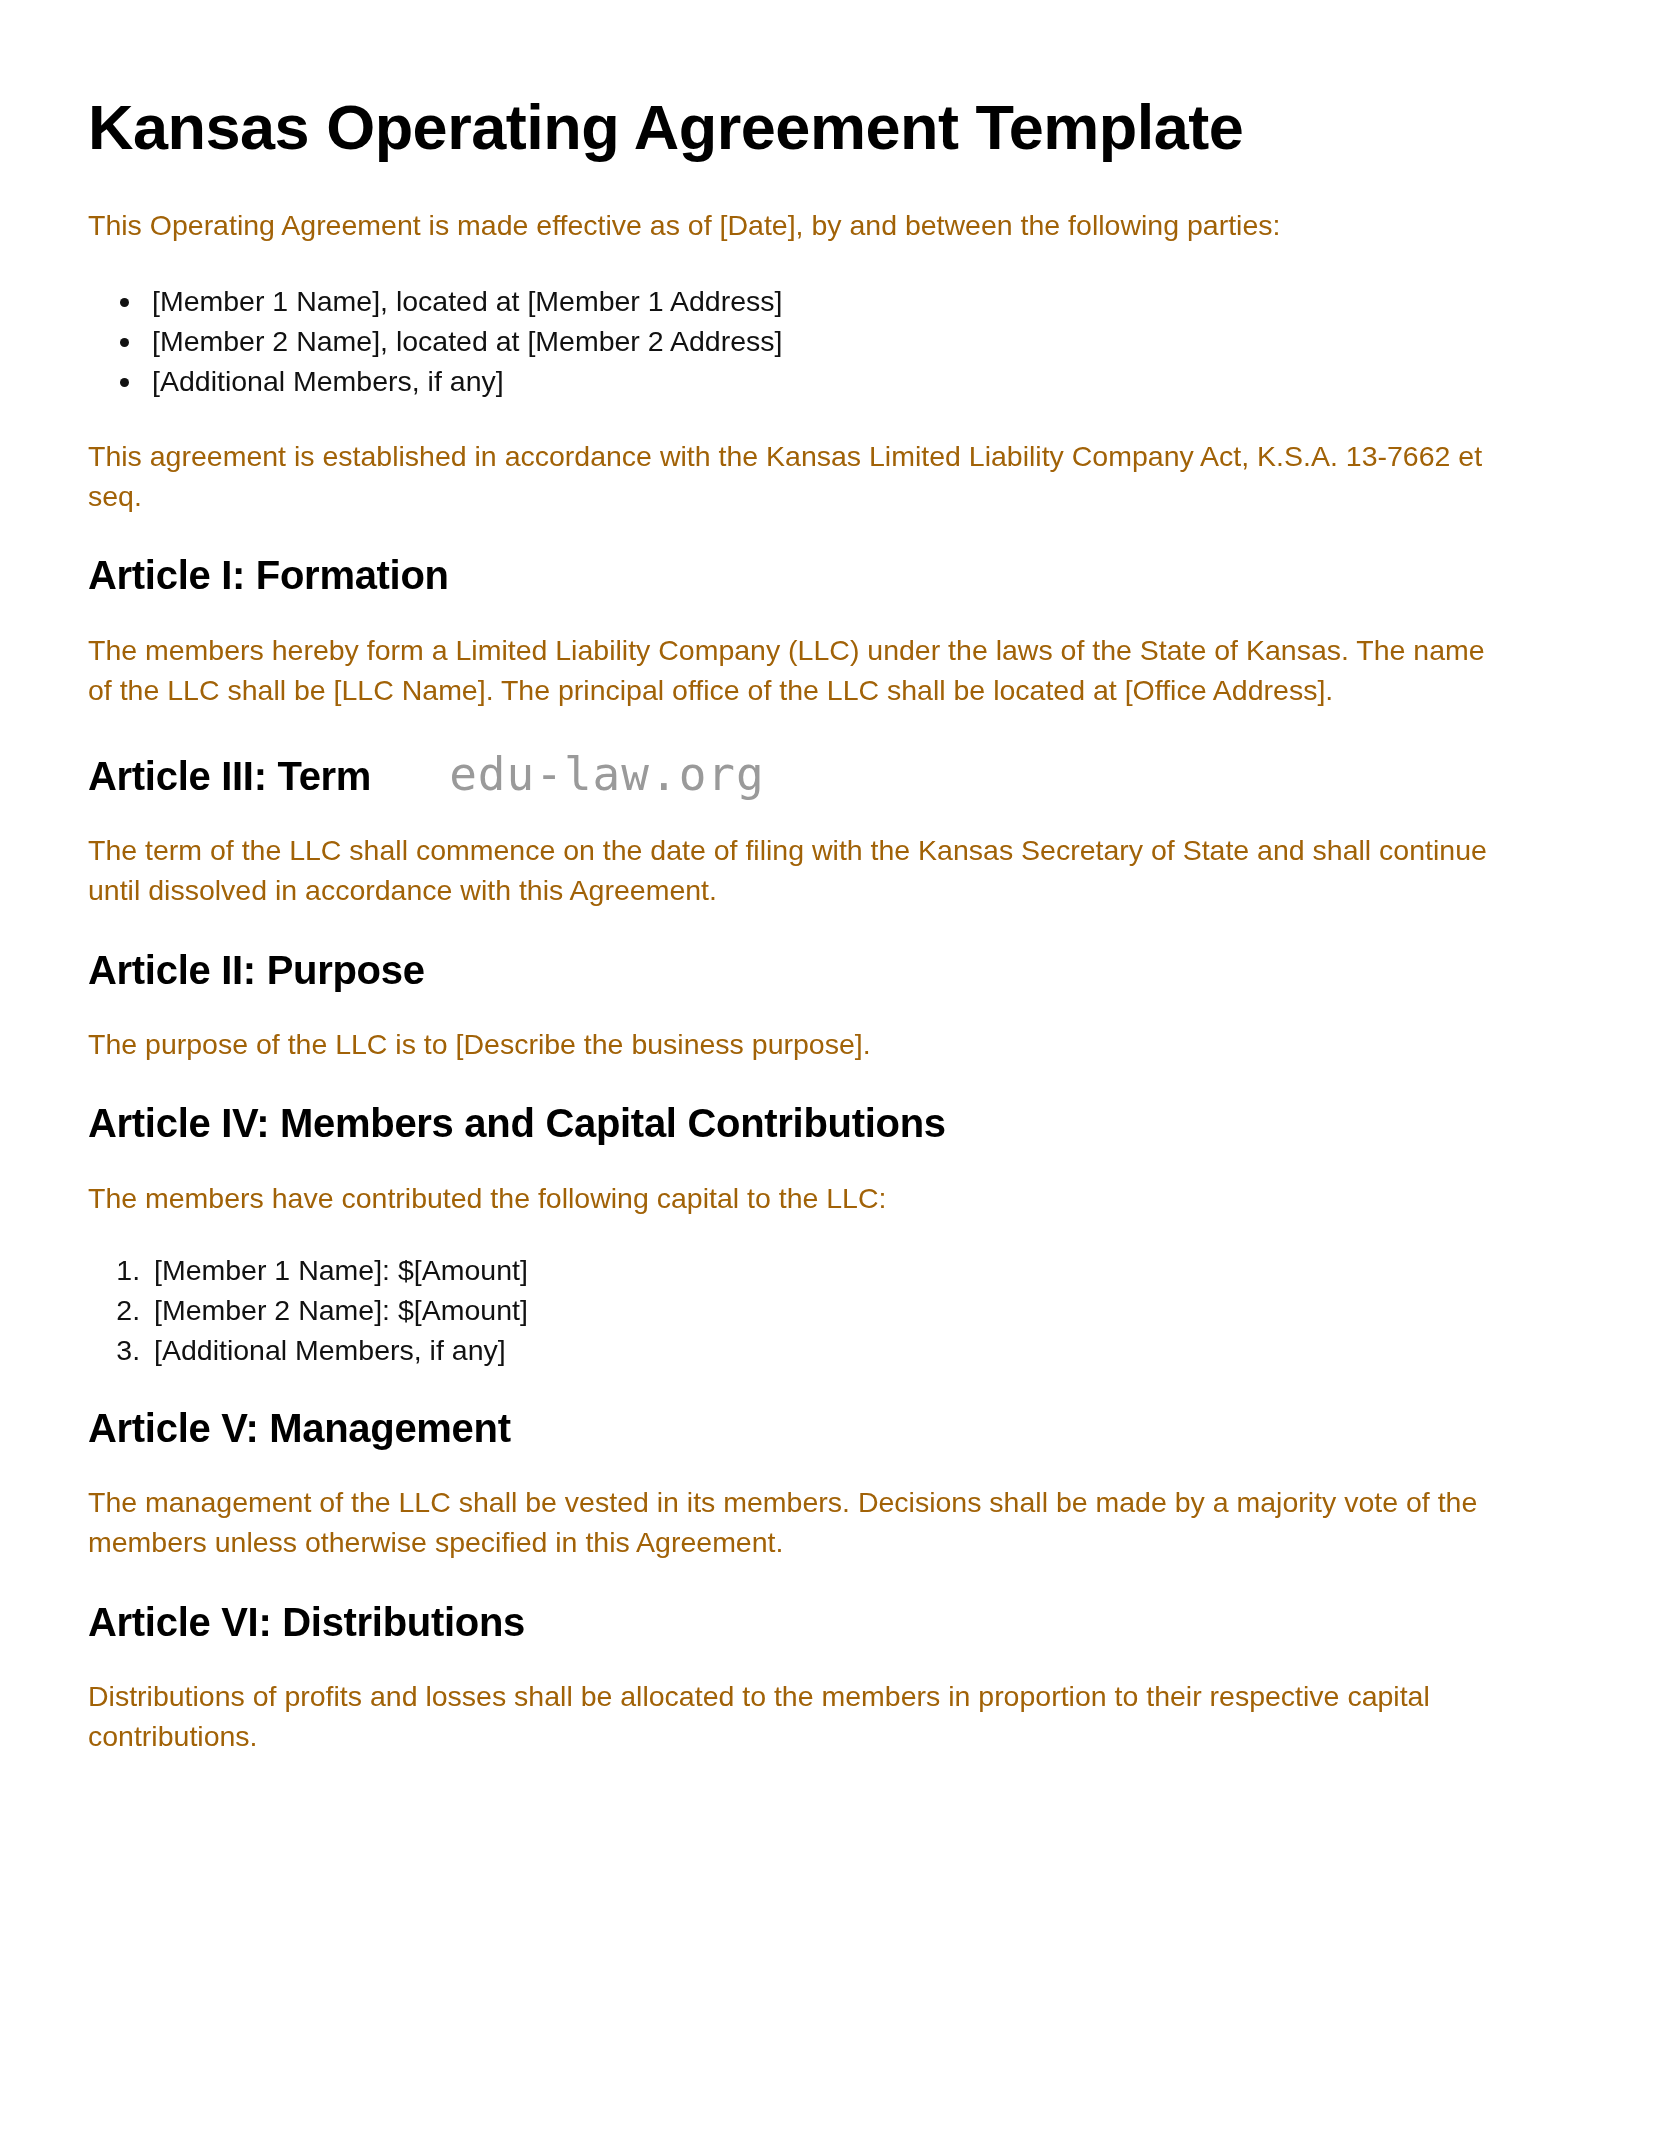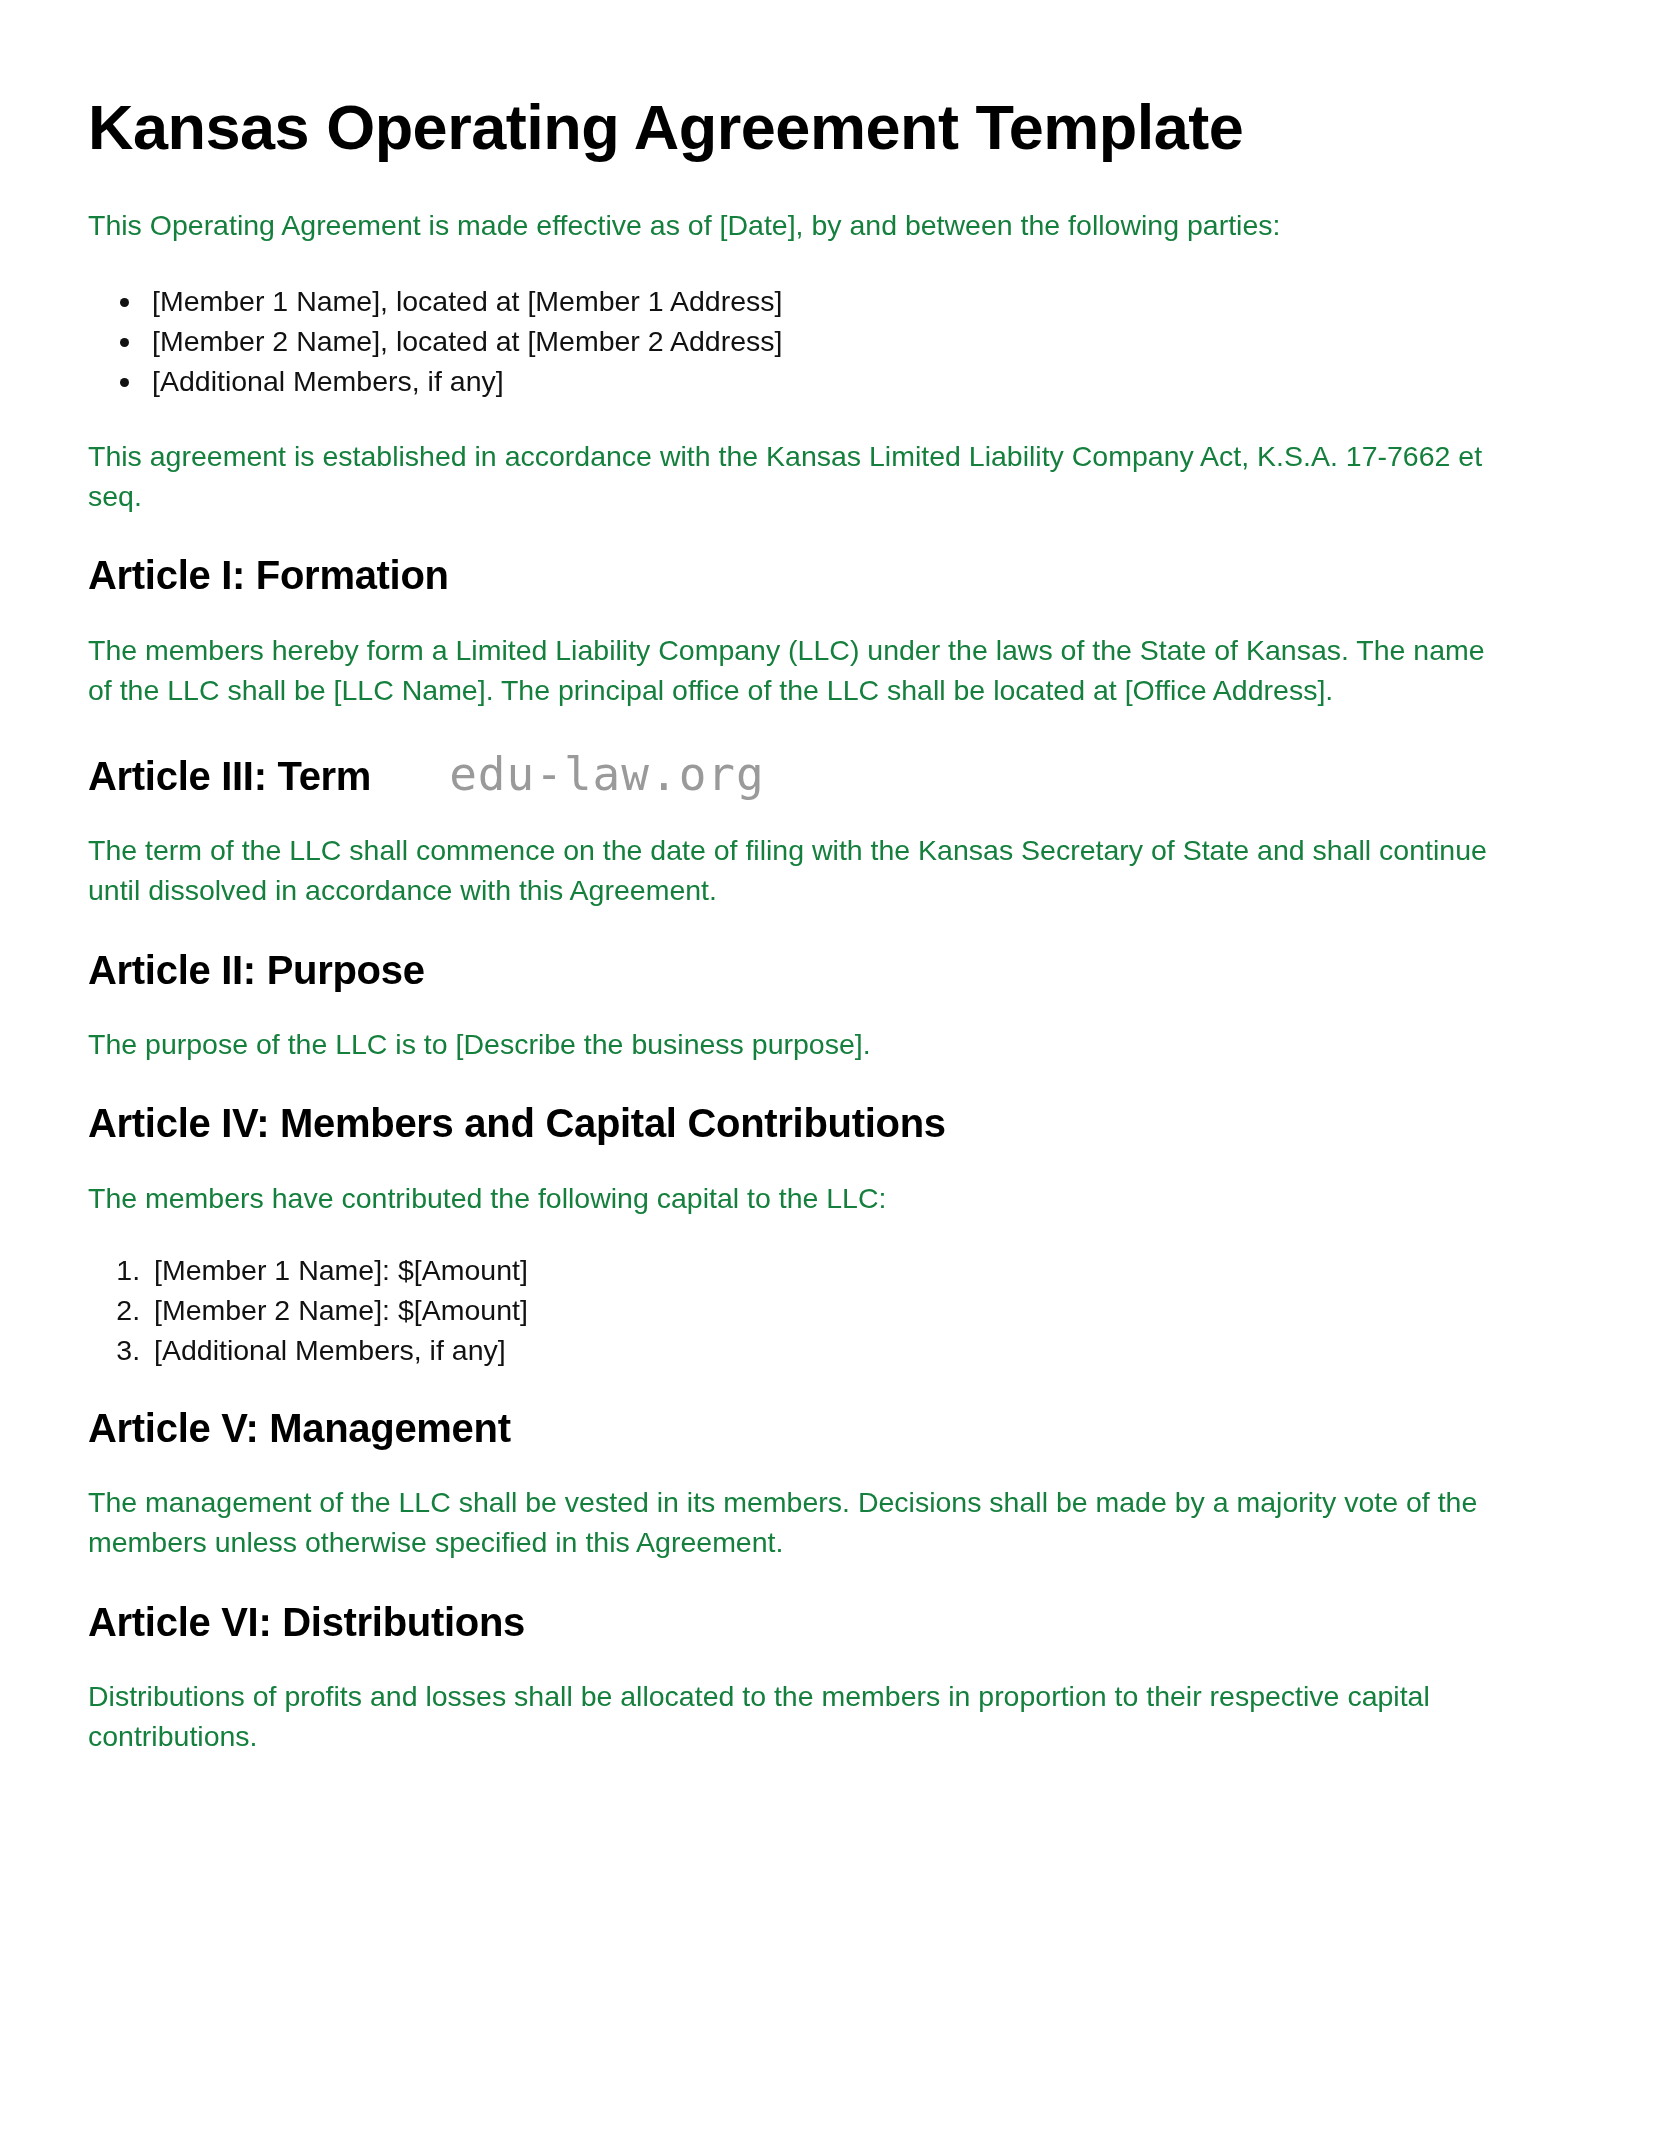--- a/index.html
+++ b/index.html
@@ -25,21 +25,21 @@
     font-weight: bold;
     line-height: 1.12;
     letter-spacing: -0.5px;
     margin: 0 0 42px 0;
     color: #000;
   }
   p.body-text {
     font-size: 28.5px;
     line-height: 1.42;
     margin: 0 0 0 0;
-    color: #15803d;
+    color: #a16207;
     max-width: 1440px;
   }
   .para-block {
     margin-bottom: 36px;
   }
   ul.bullet-list {
     margin: 0 0 34px 0;
     padding-left: 56px;
     list-style-type: disc;
   }
@@ -98,21 +98,21 @@
     <p class="body-text">This Operating Agreement is made effective as of [Date], by and between the following parties:</p>
   </div>
 
   <ul class="bullet-list">
     <li>[Member 1 Name], located at [Member 1 Address]</li>
     <li>[Member 2 Name], located at [Member 2 Address]</li>
     <li>[Additional Members, if any]</li>
   </ul>
 
   <div class="para-block">
-    <p class="body-text">This agreement is established in accordance with the Kansas Limited Liability Company Act, K.S.A. 17-7662 et seq.</p>
+    <p class="body-text">This agreement is established in accordance with the Kansas Limited Liability Company Act, K.S.A. 13-7662 et seq.</p>
   </div>
 
   <div class="section">
     <h2 class="article-heading">Article I: Formation</h2>
     <div class="para-block">
       <p class="body-text">The members hereby form a Limited Liability Company (LLC) under the laws of the State of Kansas. The name of the LLC shall be [LLC Name]. The principal office of the LLC shall be located at [Office Address].</p>
     </div>
   </div>
 
   <div class="section">

